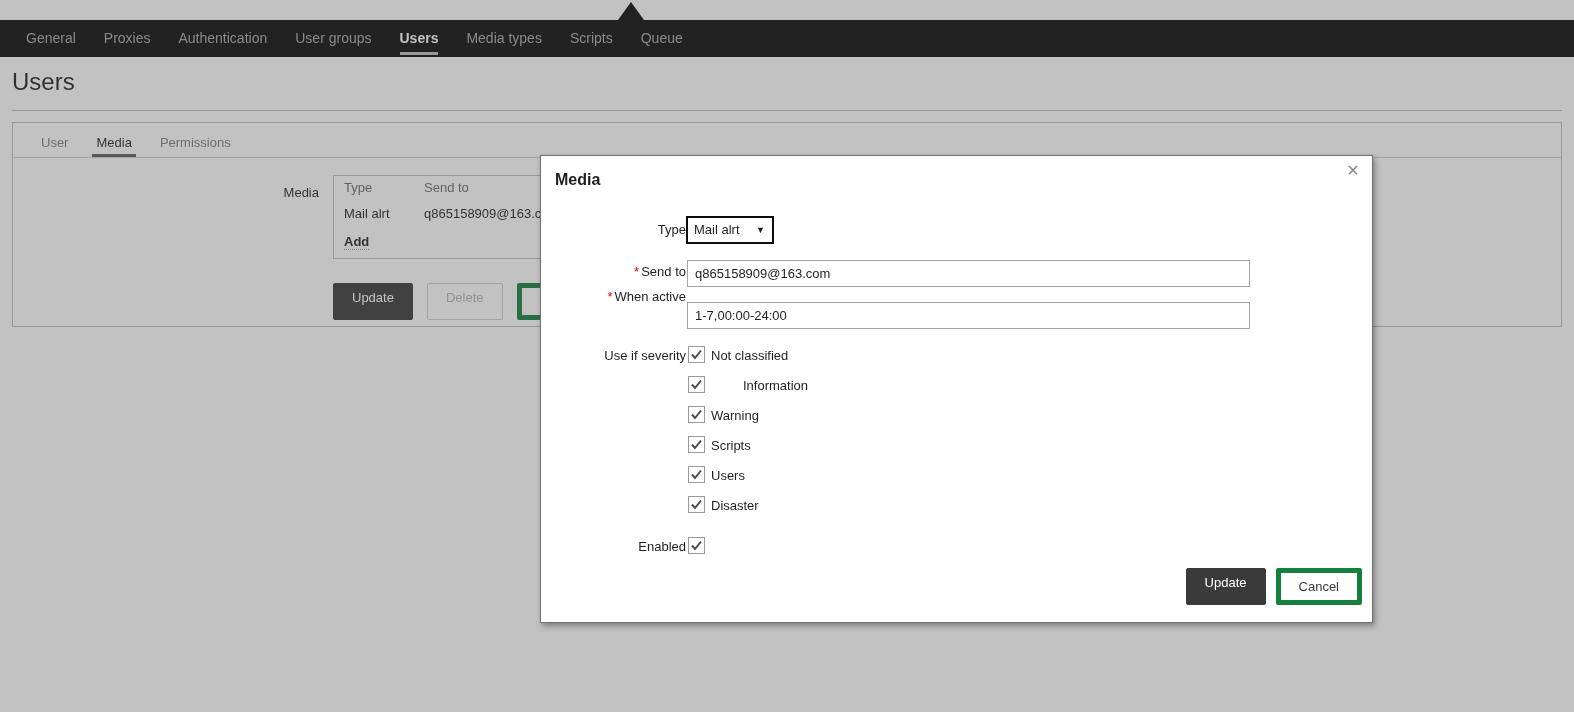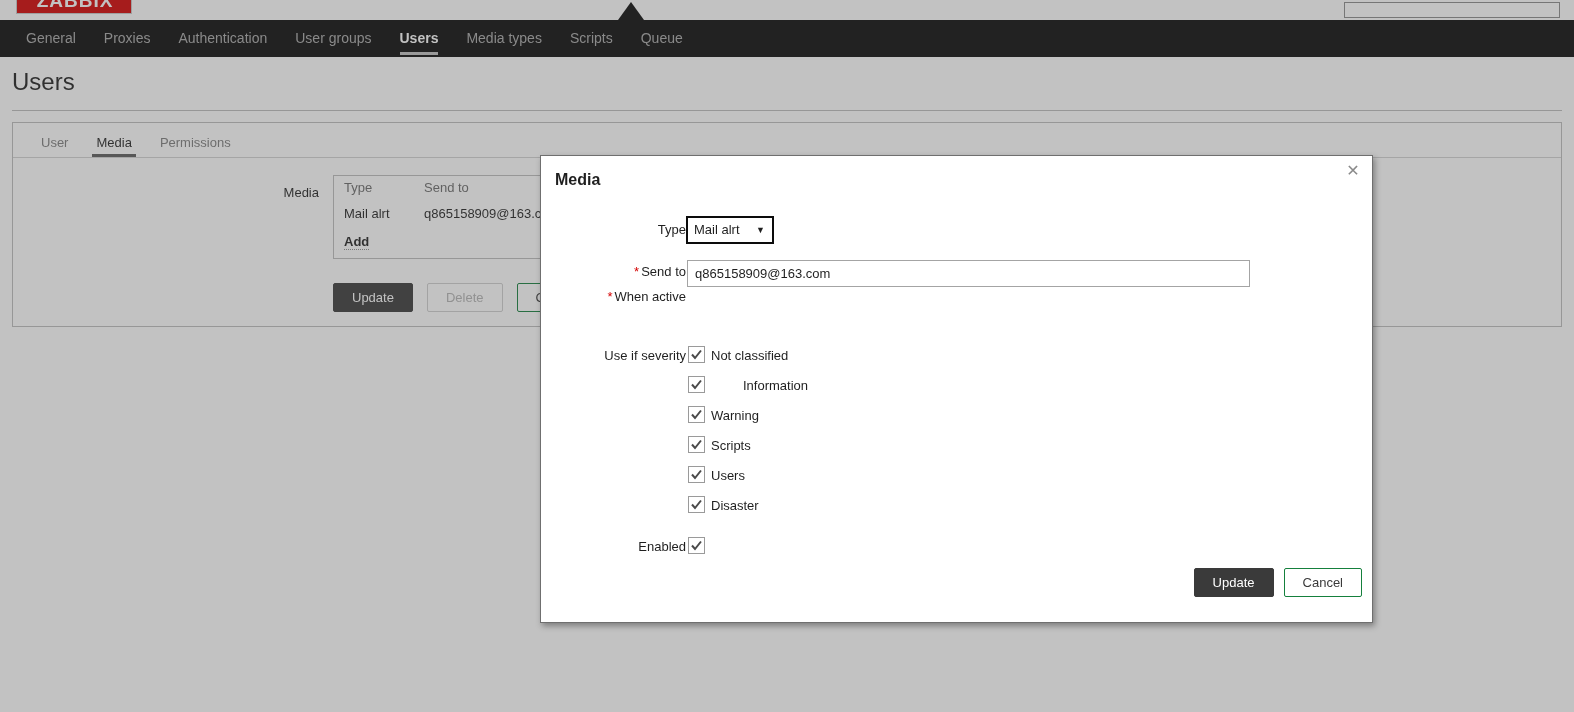--- a/index.html
+++ b/index.html
@@ -212,21 +212,21 @@
     white-space: nowrap;
   }
   .btn-primary {
     background: #3a3a3a;
     color: #ffffff;
     border: 1px solid #3a3a3a;
   }
   .btn-secondary {
     background: #ffffff;
     color: #3a3a3a;
-    border: 1px solid #15803d;
+    border: 5px solid #15803d;
   }
   .btn-disabled {
     background: #ffffff;
     color: #b4b4b4;
     border: 1px solid #cfcfcf;
     cursor: default;
     text-align: center;
   }
 
   
@@ -341,26 +341,20 @@
     background: transparent;
   }
 </style>
 </head>
 <body>
 
 <div id="page-root">
 
   <div id="app">
 
-    <div class="topbar">
-      <div class="logo">
-        <div class="logo-text">ZABBIX</div>
-      </div>
-      <div class="search-box"></div>
-    </div>
 
     <div class="navbar"></div>
     <div class="nav-pointer"></div>
     <div class="nav-items">
       <div class="nav-item">General</div>
       <div class="nav-item">Proxies</div>
       <div class="nav-item">Authentication</div>
       <div class="nav-item">User groups</div>
       <div class="nav-item active">Users</div>
       <div class="nav-item">Media types</div>
@@ -419,20 +413,23 @@
     <div class="m-label" style="left:-15px; top:108px;">
       <span class="req">*</span><span>Send to</span>
     </div>
     <div class="m-input" style="top:104px;">
       <span>q865158909@163.com</span>
     </div>
 
     <div class="m-label" style="left:-15px; top:133px;">
       <span class="req">*</span><span>When active</span>
     </div>
+    <div class="m-input" style="top:146px;">
+      <span>1-7,00:00-24:00</span>
+    </div>
 
     <div class="m-label" style="left:-15px; top:192px;">Use if severity</div>
 
     <div class="cbx" style="top:190px;">
       <svg width="13" height="13" viewBox="0 0 13 13">
           <path d="M2 6.5 L5 10 L11 2.5" stroke="#4a4a4a" stroke-width="2" fill="none"></path>
         </svg>
     </div>
     <div class="cbx-text" style="top:192px;text-align:right;">Not classified</div>
 

